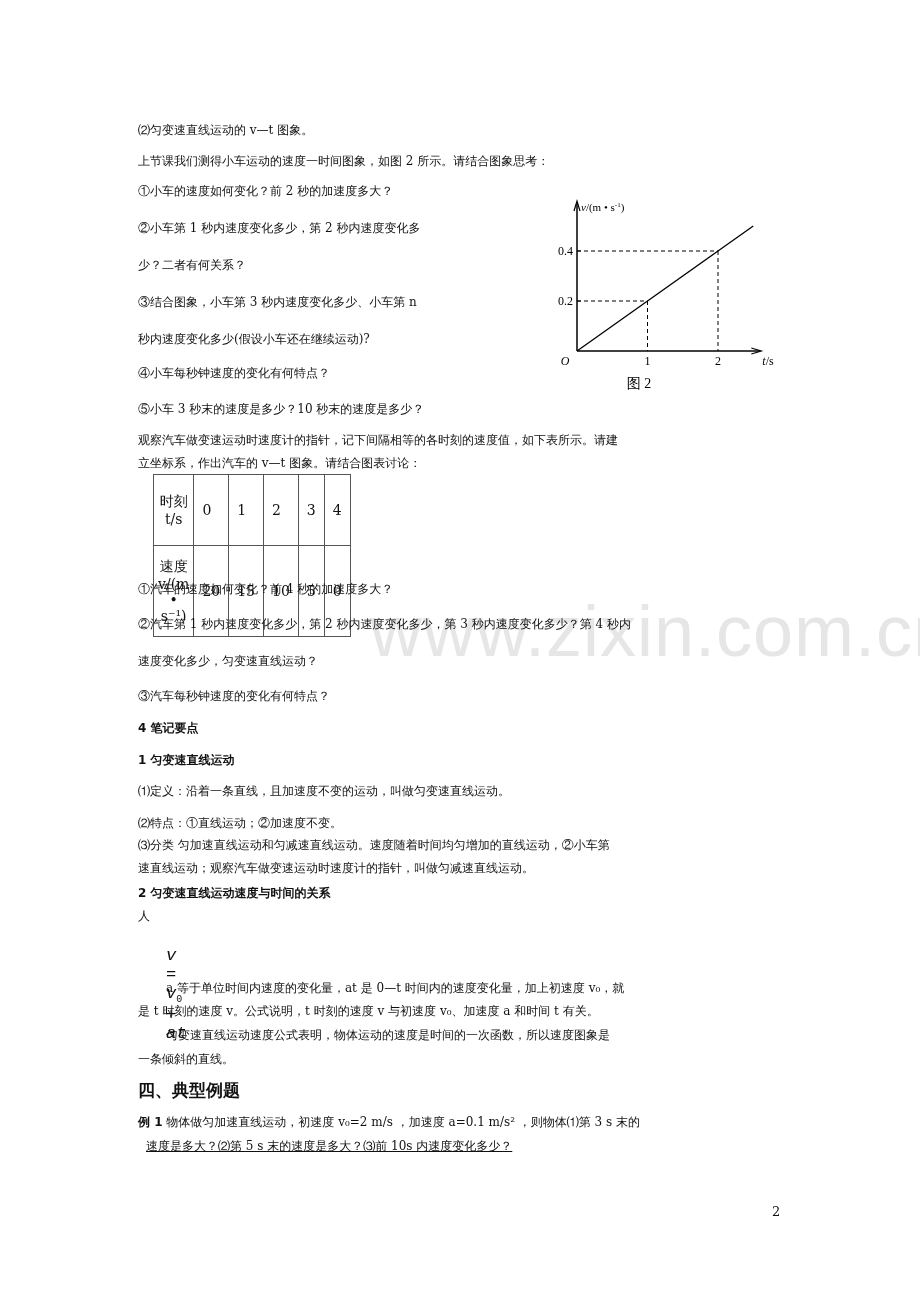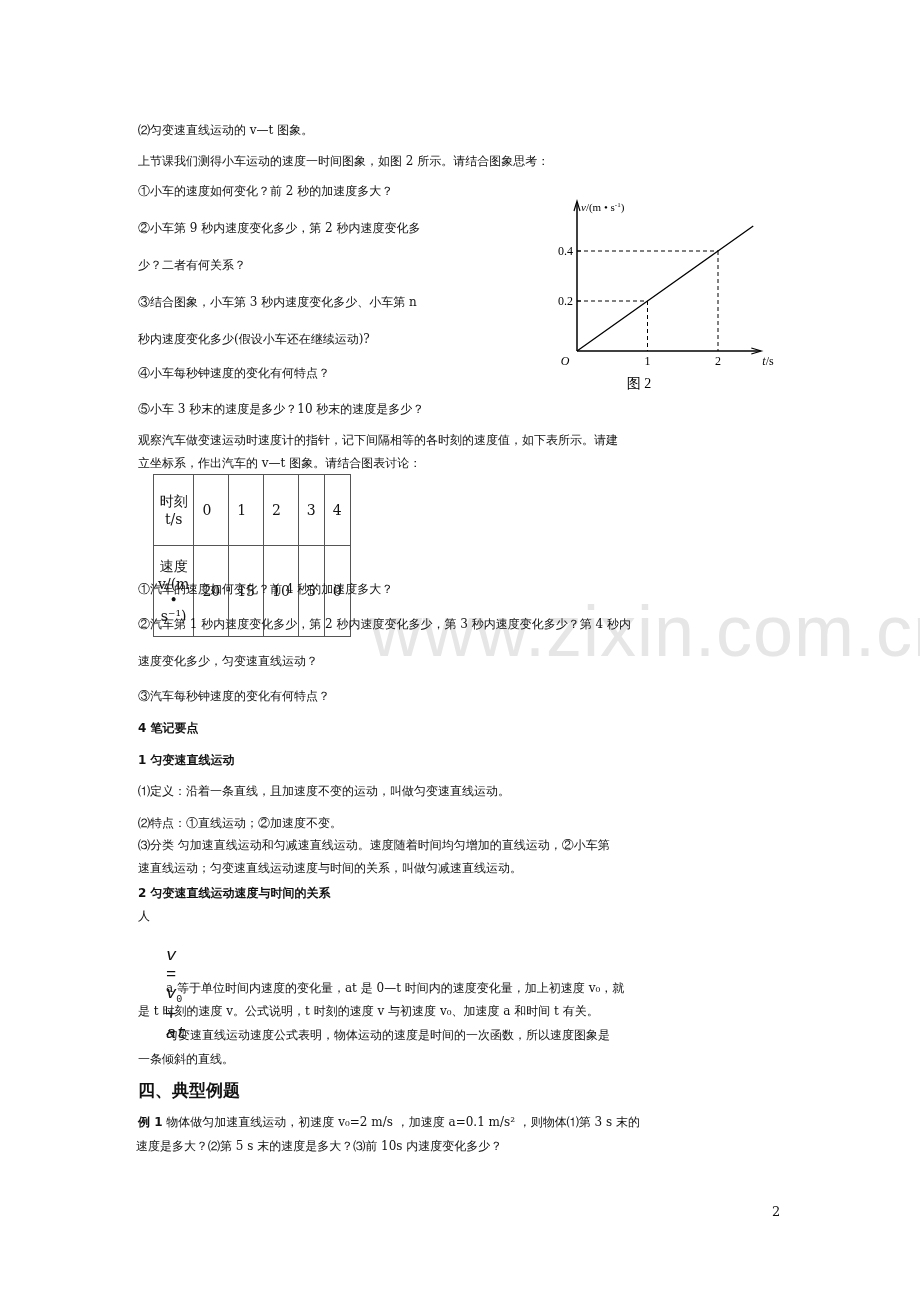--- a/index.html
+++ b/index.html
@@ -24,21 +24,21 @@
 </head>
 <body>
 
 <div class="page">
   <div class="watermark">www.zixin.com.cn</div>
 
   <div class="content">
     <div class="t" style="left:138px;top:121px;">⑵匀变速直线运动的 v—t 图象。</div>
     <div class="t" style="left:138px;top:152px;">上节课我们测得小车运动的速度一时间图象，如图 2 所示。请结合图象思考：</div>
     <div class="t" style="left:138px;top:182px;">①小车的速度如何变化？前 2 秒的加速度多大？</div>
-    <div class="t" style="left:138px;top:219px;">②小车第 9 秒内速度变化多少，第 2 秒内速度变化多</div>
+    <div class="t" style="left:138px;top:219px;">②小车第 1 秒内速度变化多少，第 2 秒内速度变化多</div>
     <div class="t" style="left:138px;top:256px;">少？二者有何关系？</div>
     <div class="t" style="left:138px;top:293px;">③结合图象，小车第 3 秒内速度变化多少、小车第 n</div>
     <div class="t" style="left:138px;top:330px;">秒内速度变化多少(假设小车还在继续运动)?</div>
     <div class="t" style="left:138px;top:364px;">④小车每秒钟速度的变化有何特点？</div>
     <div class="t" style="left:138px;top:400px;">⑤小车 3 秒末的速度是多少？10 秒末的速度是多少？</div>
 
     <svg class="chart" width="250" height="200" viewBox="0 0 250 200">
       <g id="chart-axes">
           <line x1="32" y1="156" x2="32" y2="8" stroke="#000" stroke-width="1.5"></line>
           <path d="M29,16 L32,6 L35,16" fill="none" stroke="#000" stroke-width="1.2"></path>
@@ -99,32 +99,32 @@
     <div class="t" style="left:138px;top:580px;">①汽车的速度如何变化？前 4 秒的加速度多大？</div>
     <div class="t" style="left:138px;top:615px;">②汽车第 1 秒内速度变化多少，第 2 秒内速度变化多少，第 3 秒内速度变化多少？第 4 秒内</div>
     <div class="t" style="left:138px;top:652px;">速度变化多少，匀变速直线运动？</div>
     <div class="t" style="left:138px;top:687px;">③汽车每秒钟速度的变化有何特点？</div>
 
     <div class="t b" style="left:138px;top:719px;">4 笔记要点</div>
     <div class="t b" style="left:138px;top:751px;">1 匀变速直线运动</div>
     <div class="t" style="left:138px;top:782px;">⑴定义：沿着一条直线，且加速度不变的运动，叫做匀变速直线运动。</div>
     <div class="t" style="left:138px;top:814px;">⑵特点：①直线运动；②加速度不变。</div>
     <div class="t" style="left:138px;top:836px;">⑶分类 匀加速直线运动和匀减速直线运动。速度随着时间均匀增加的直线运动，②小车第</div>
-    <div class="t" style="left:138px;top:859px;">速直线运动；匀变速直线运动速度与时间的关系，叫做匀减速直线运动。</div>
+    <div class="t" style="left:138px;top:859px;">速直线运动；观察汽车做变速运动时速度计的指针，叫做匀减速直线运动。</div>
     <div class="t b" style="left:138px;top:884px;">2 匀变速直线运动速度与时间的关系</div>
     <div class="t" style="left:138px;top:907px;">人</div>
     <div class="formula">v = v<sub style="font-style:normal;">0</sub> + at</div>
 
     <div class="t" style="left:166px;top:979px;">a 等于单位时间内速度的变化量，at 是 0—t 时间内的速度变化量，加上初速度 v₀，就</div>
     <div class="t" style="left:138px;top:1002px;">是 t 时刻的速度 v。公式说明，t 时刻的速度 v 与初速度 v₀、加速度 a 和时间 t 有关。</div>
     <div class="t" style="left:166px;top:1026px;">匀变速直线运动速度公式表明，物体运动的速度是时间的一次函数，所以速度图象是</div>
     <div class="t" style="left:138px;top:1050px;">一条倾斜的直线。</div>
 
     <div class="t h2" style="left:138px;top:1081px;">四、典型例题</div>
     <div class="t" style="left:138px;top:1113px;">
       <span class="b">例 1</span>
       <span>物体做匀加速直线运动，初速度 v₀=2 m/s ，加速度 a=0.1 m/s² ，则物体⑴第 3 s 末的</span>
     </div>
-    <div class="t" style="left:136px;top:1137px;">速度是多大？⑵第 5 s 末的速度是多大？⑶前 10s 内速度变化多少？</div>
+    <div class="t" style="left:146px;top:1137px;text-decoration:underline;">速度是多大？⑵第 5 s 末的速度是多大？⑶前 10s 内速度变化多少？</div>
 
     <div class="pagenum">2</div>
   </div>
 </div>
 
 </body></html>

